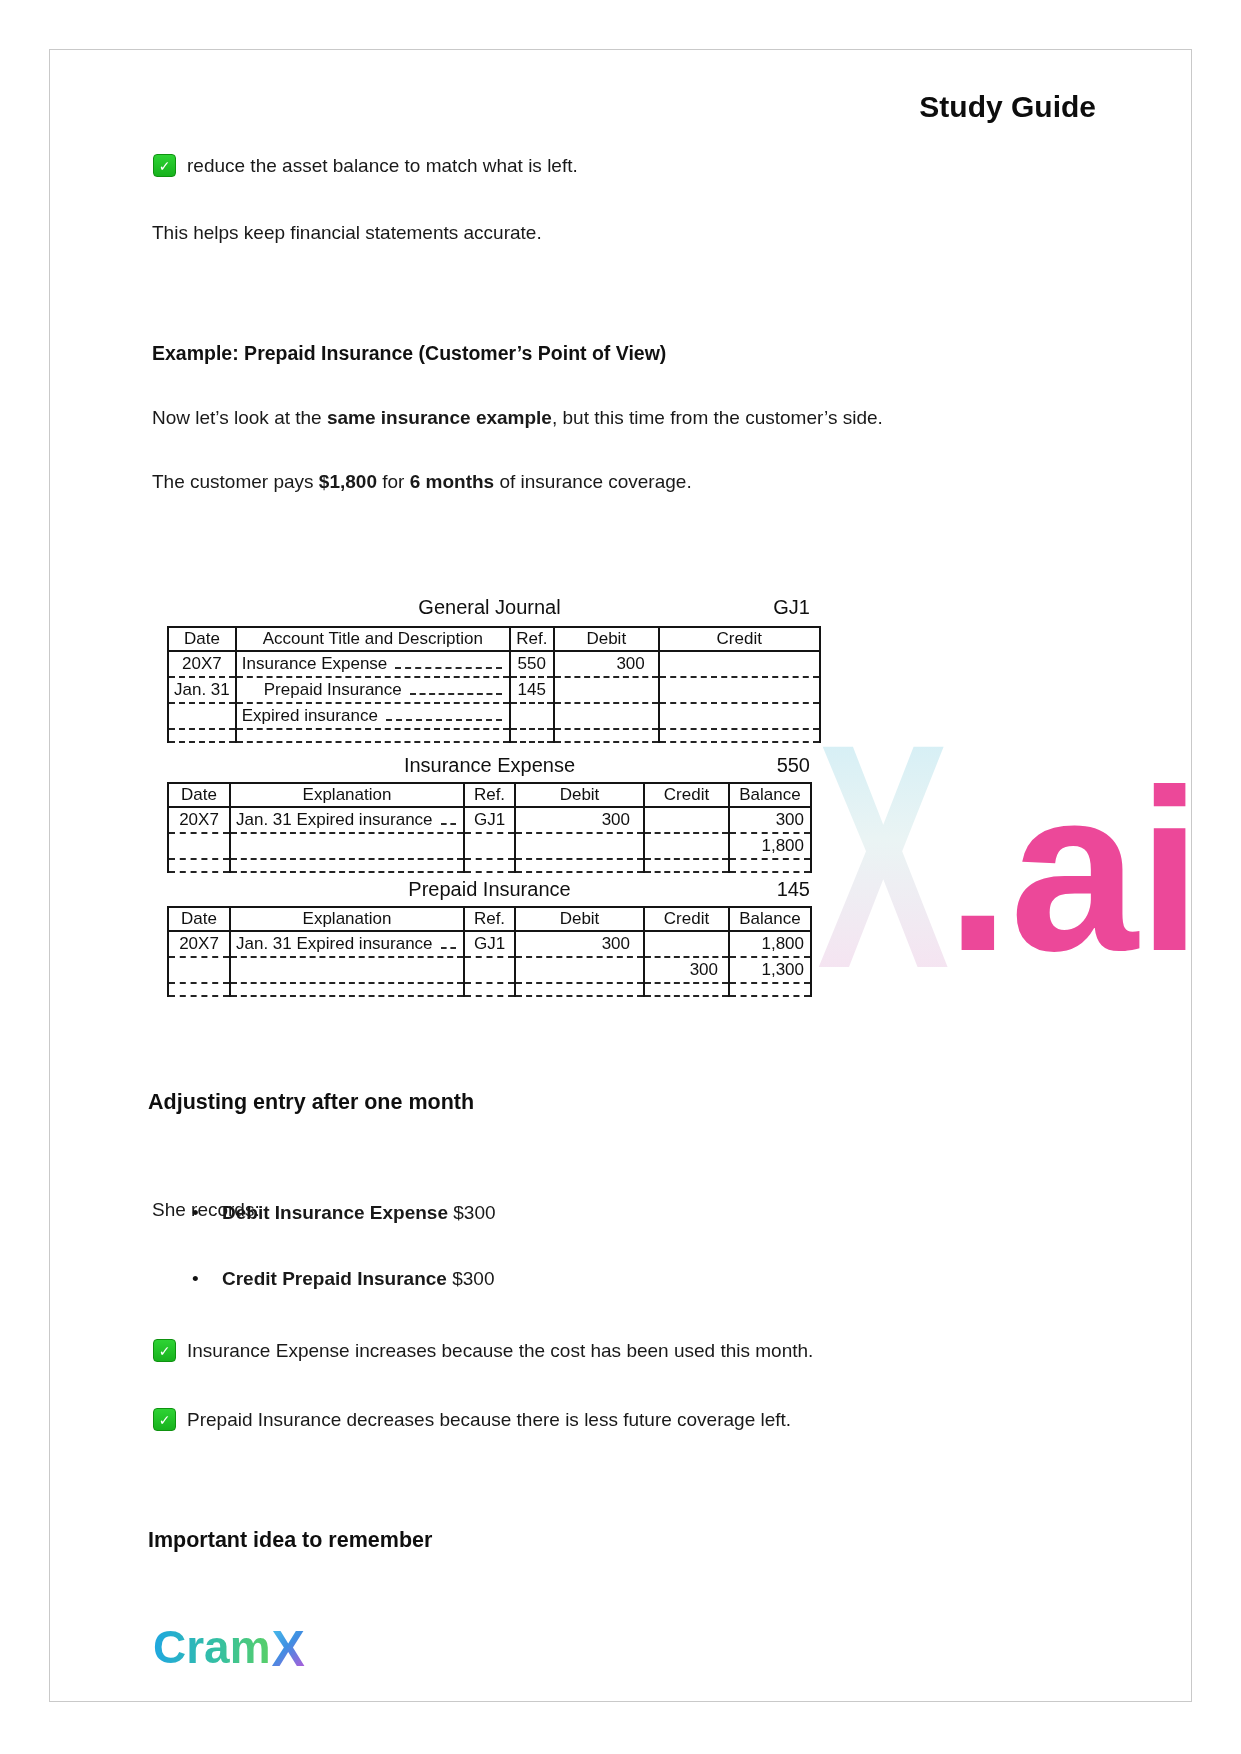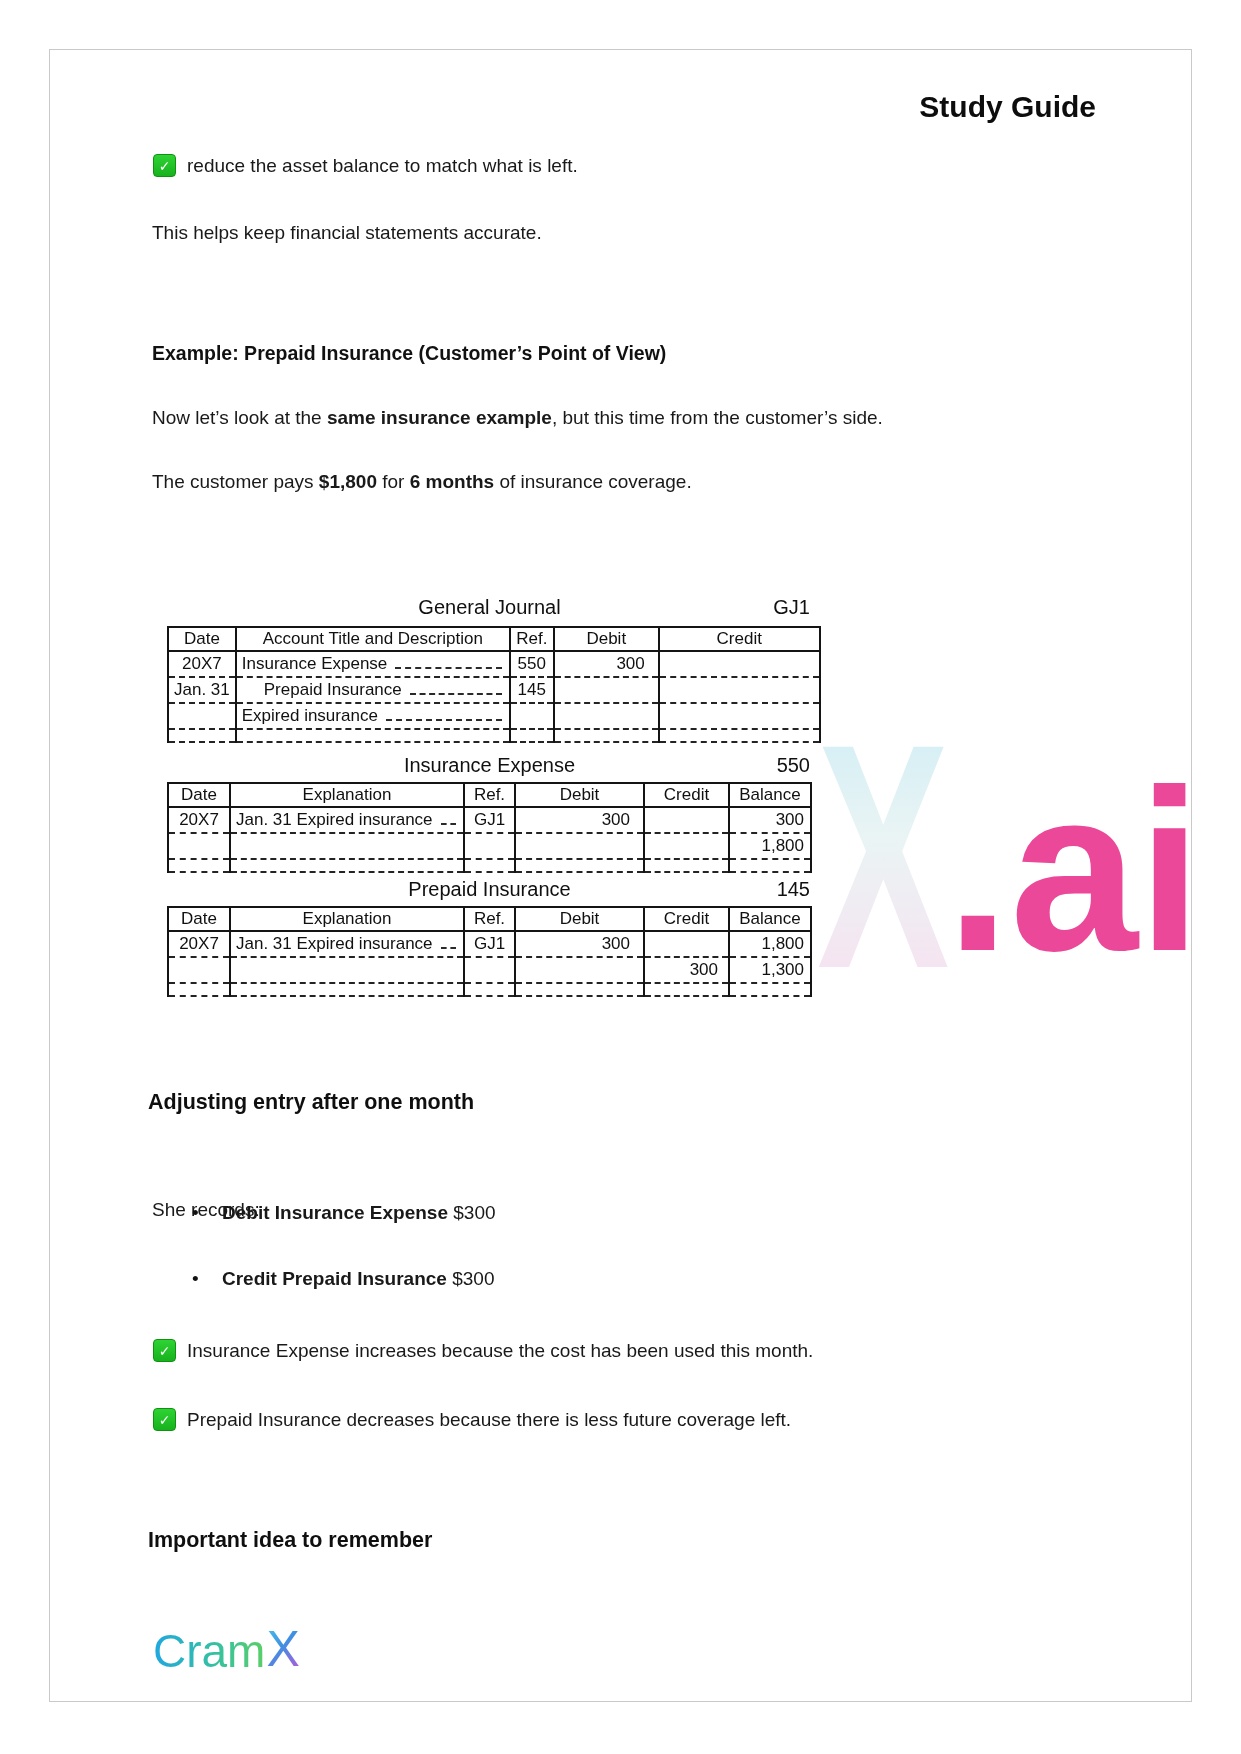--- a/index.html
+++ b/index.html
@@ -45,21 +45,21 @@
   .fillrow{display:flex;align-items:flex-end;width:100%;}
   .dtext{white-space:nowrap;}
   .dfill{flex:1;border-bottom:2px dashed #2a2a2a;margin:0 2px 5px 8px;min-width:10px;}
   .indent .dtext{padding-left:22px;}
   td.c-center{text-align:center;}
   td.c-debit{text-align:right;padding-right:13px;}
   td.c-credit{text-align:right;padding-right:10px;}
   td.c-bal{text-align:right;padding-right:6px;}
 
   
-  .logo{left:103px;top:1574px;font-weight:400;display:flex;align-items:flex-end;z-index:2;}
+  .logo{left:103px;top:1574px;font-weight:700;display:flex;align-items:flex-start;z-index:2;}
   .logo .cram{font-size:46px;line-height:1;background:linear-gradient(90deg,#1fa7e0,#35c0a2 55%,#59cf67);
        -webkit-background-clip:text;background-clip:text;color:transparent;}
   .logo .lx{font-size:50px;line-height:1;margin-left:1px;
        background:linear-gradient(135deg,#47c4ec 0%,#3f8fe2 45%,#c253d8 100%);
        -webkit-background-clip:text;background-clip:text;color:transparent;}
 </style>
 </head>
 <body>
 
 <div class="page">

